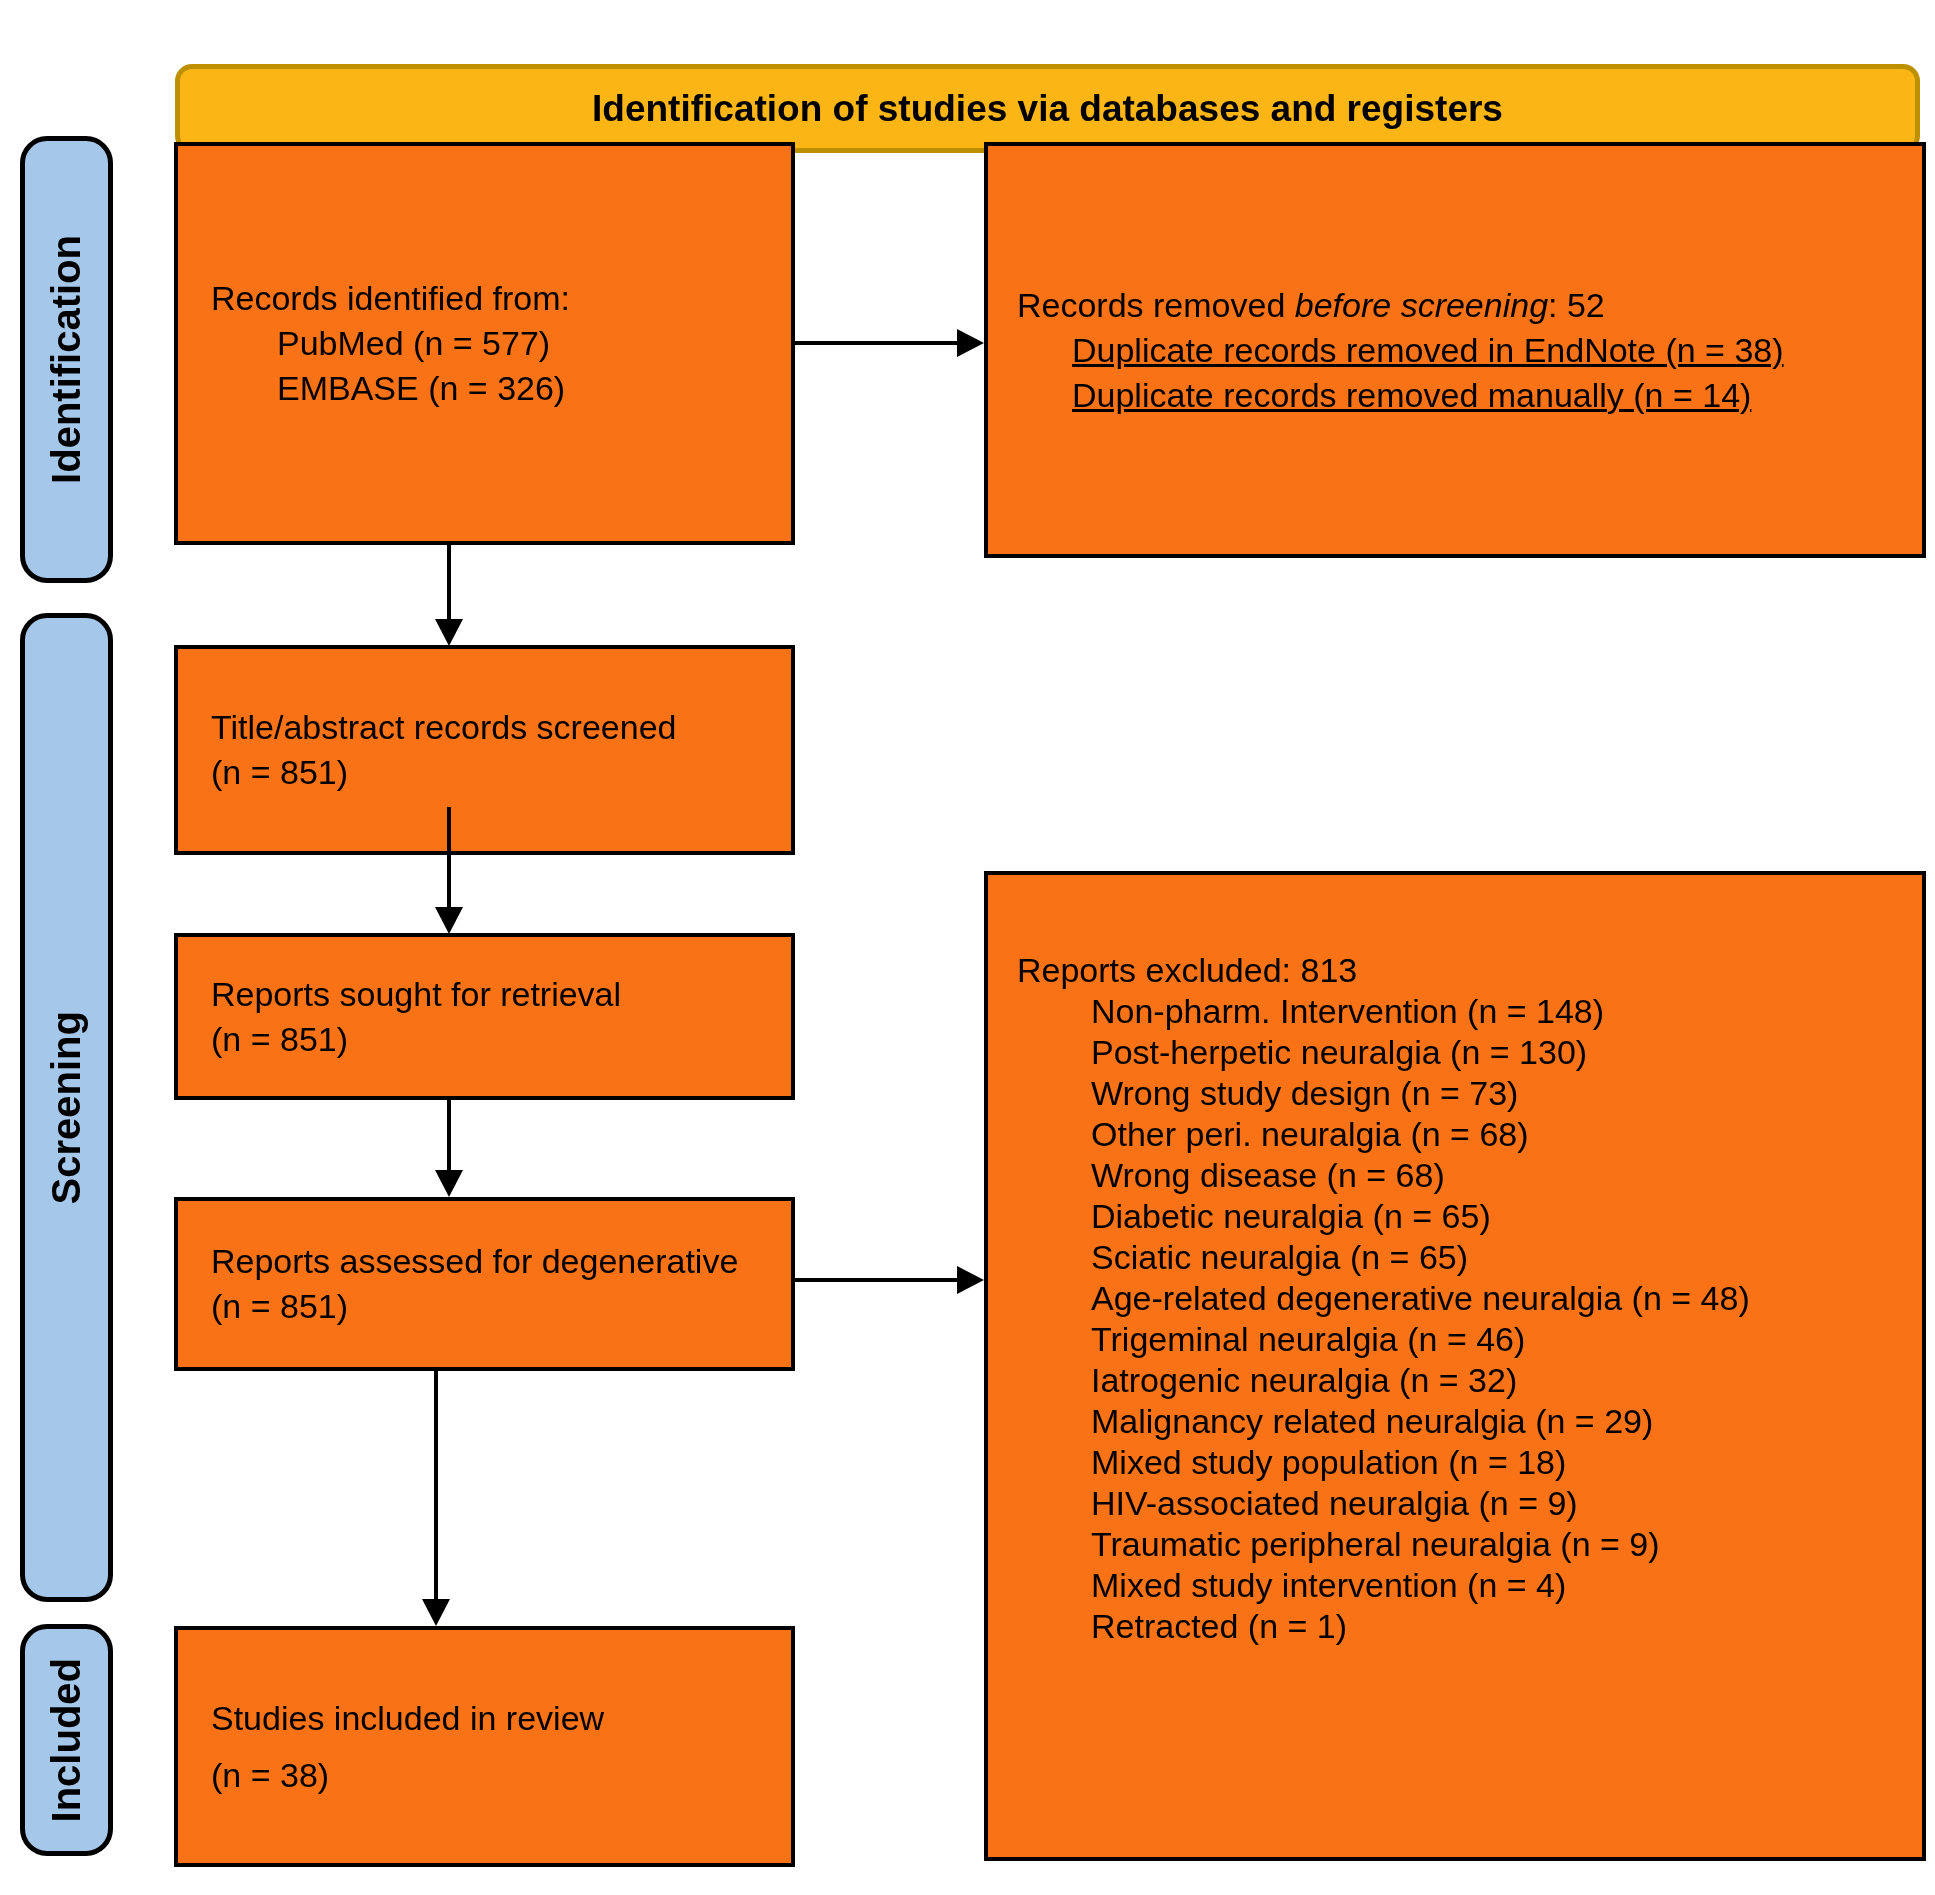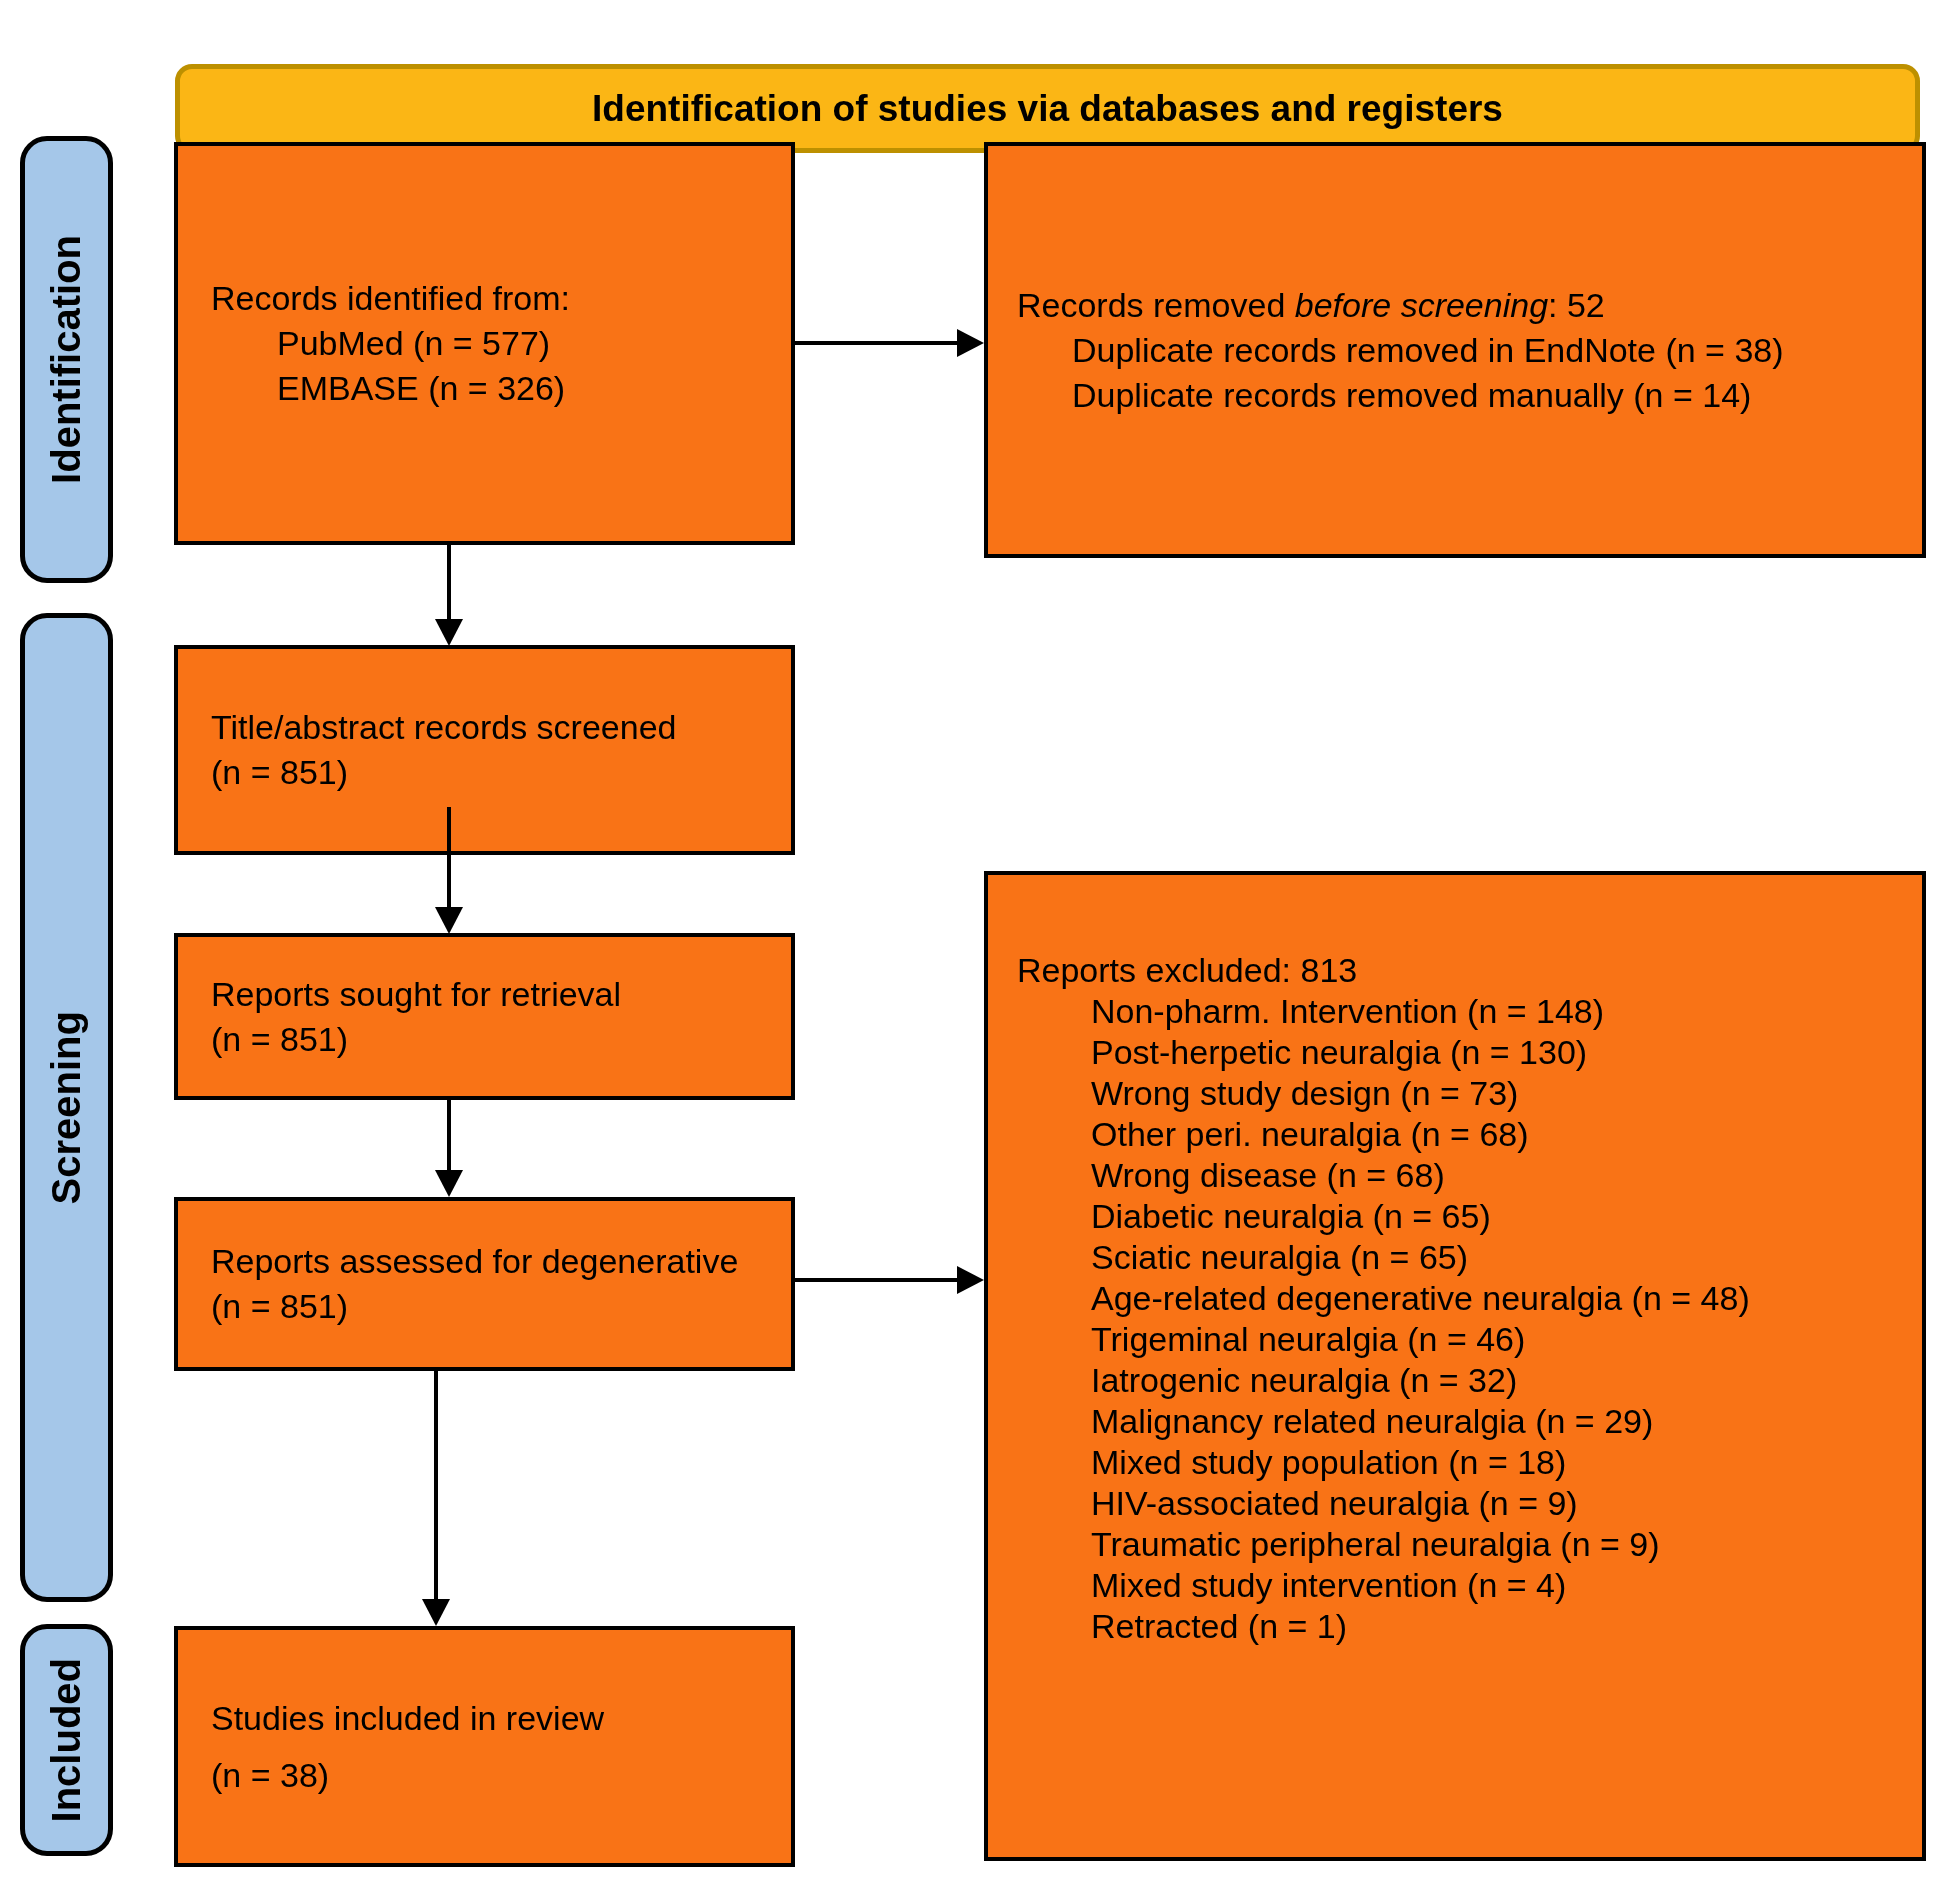--- a/index.html
+++ b/index.html
@@ -64,21 +64,21 @@
   #box-assessed   { top: 1197px; height: 174px; }
   #box-included   { top: 1626px; height: 241px; gap: 12px; }
   #box-excluded   {
     top: 871px; height: 990px;
     justify-content: flex-start;
     padding-top: 75px;
     line-height: 41px;
   }
 
   .ind1 { padding-left: 66px; }   
-  .ind2 { padding-left: 55px; }   
+  .ind2 { padding-left: 55px; text-decoration: underline; }   
   .ind3 { padding-left: 74px; }   
   .it   { font-style: italic; }
 
   
   .vshaft { position: absolute; width: 3.7px; background: #000; }
   .vhead  { position: absolute; width: 0; height: 0;
             border-left: 14.2px solid transparent;
             border-right: 14.2px solid transparent;
             border-top: 27px solid #000; }
   .hshaft { position: absolute; height: 3.7px; background: #000; }

